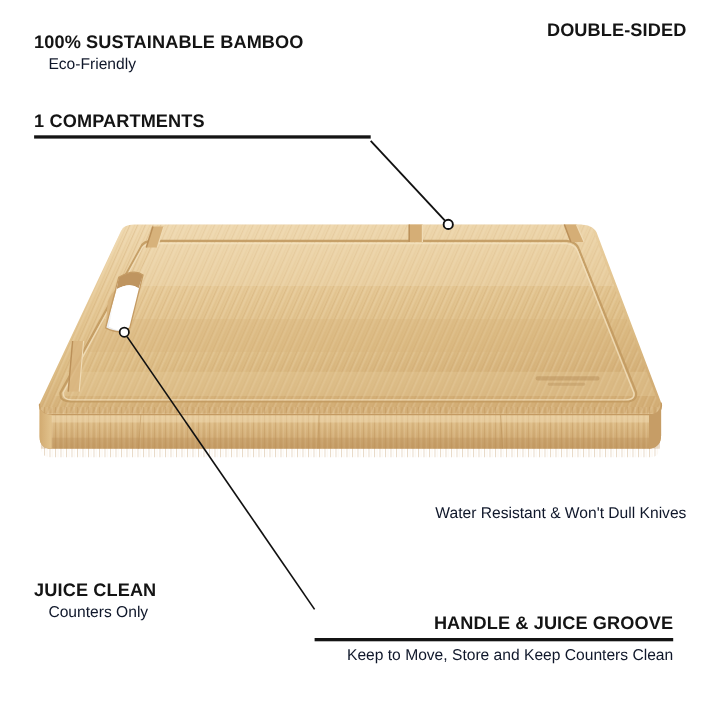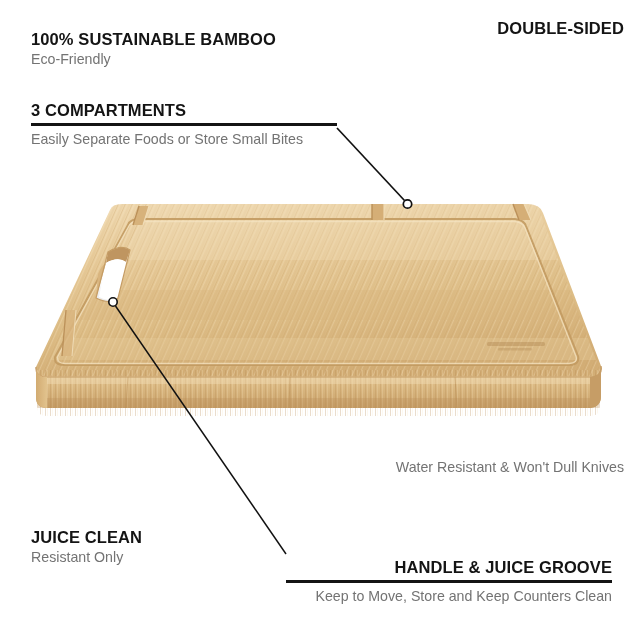--- a/index.html
+++ b/index.html
@@ -19,23 +19,24 @@
     font-weight:bold;
     font-size:16.5px;
     letter-spacing:.1px;
     line-height:1.12;
     color:#141414;
     white-space:nowrap;
   }
   .callout .sub{
     font-size:14.2px;
     line-height:1.2;
-    color:#737373;
+    color:#0f172a;
     white-space:nowrap;
     margin-top:3px;
+    margin-left:13px;
   }
   .align-left{text-align:left;}
   .align-right{text-align:right;}
 
   
   .ruled .rule{
     height:3px;
     background:#141414;
     margin-top:4px;
     margin-bottom:5px;
@@ -213,32 +214,31 @@
   <div class="callout align-left" id="c-bamboo">
     <div class="title">100% SUSTAINABLE BAMBOO</div>
     <div class="sub">Eco-Friendly</div>
   </div>
 
   <div class="callout align-right" id="c-double">
     <div class="title">DOUBLE-SIDED</div>
   </div>
 
   <div class="callout align-left ruled" id="c-compart">
-    <div class="title">3 COMPARTMENTS</div>
+    <div class="title">1 COMPARTMENTS</div>
     <div class="rule"></div>
-    <div class="sub">Easily Separate Foods or Store Small Bites</div>
   </div>
 
   <div class="callout align-right" id="c-long">
     <div class="sub">Water Resistant &amp; Won't Dull Knives</div>
   </div>
 
   <div class="callout align-left" id="c-easy">
     <div class="title">JUICE CLEAN</div>
-    <div class="sub">Resistant Only</div>
+    <div class="sub">Counters Only</div>
   </div>
 
   <div class="callout align-right ruled" id="c-handle">
     <div class="title">HANDLE &amp; JUICE GROOVE</div>
     <div class="rule"></div>
     <div class="sub">Keep to Move, Store and Keep Counters Clean</div>
   </div>
 
 </div>
 

